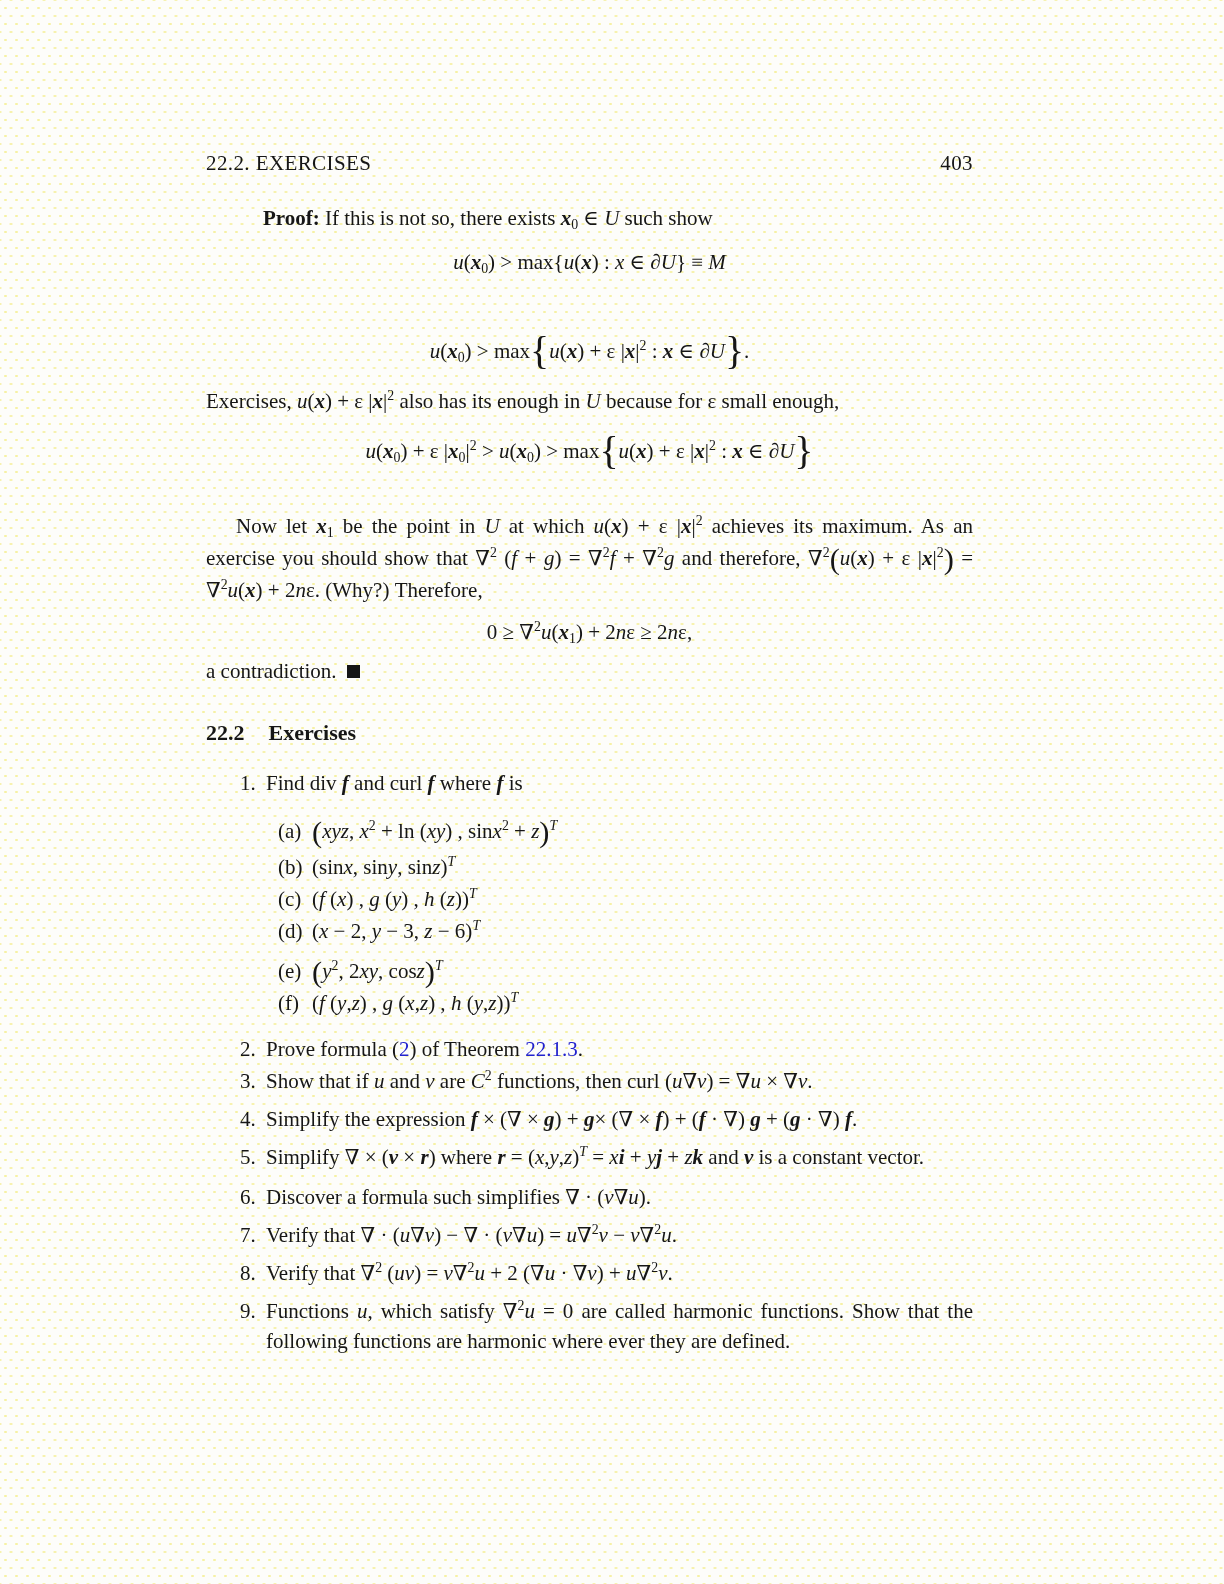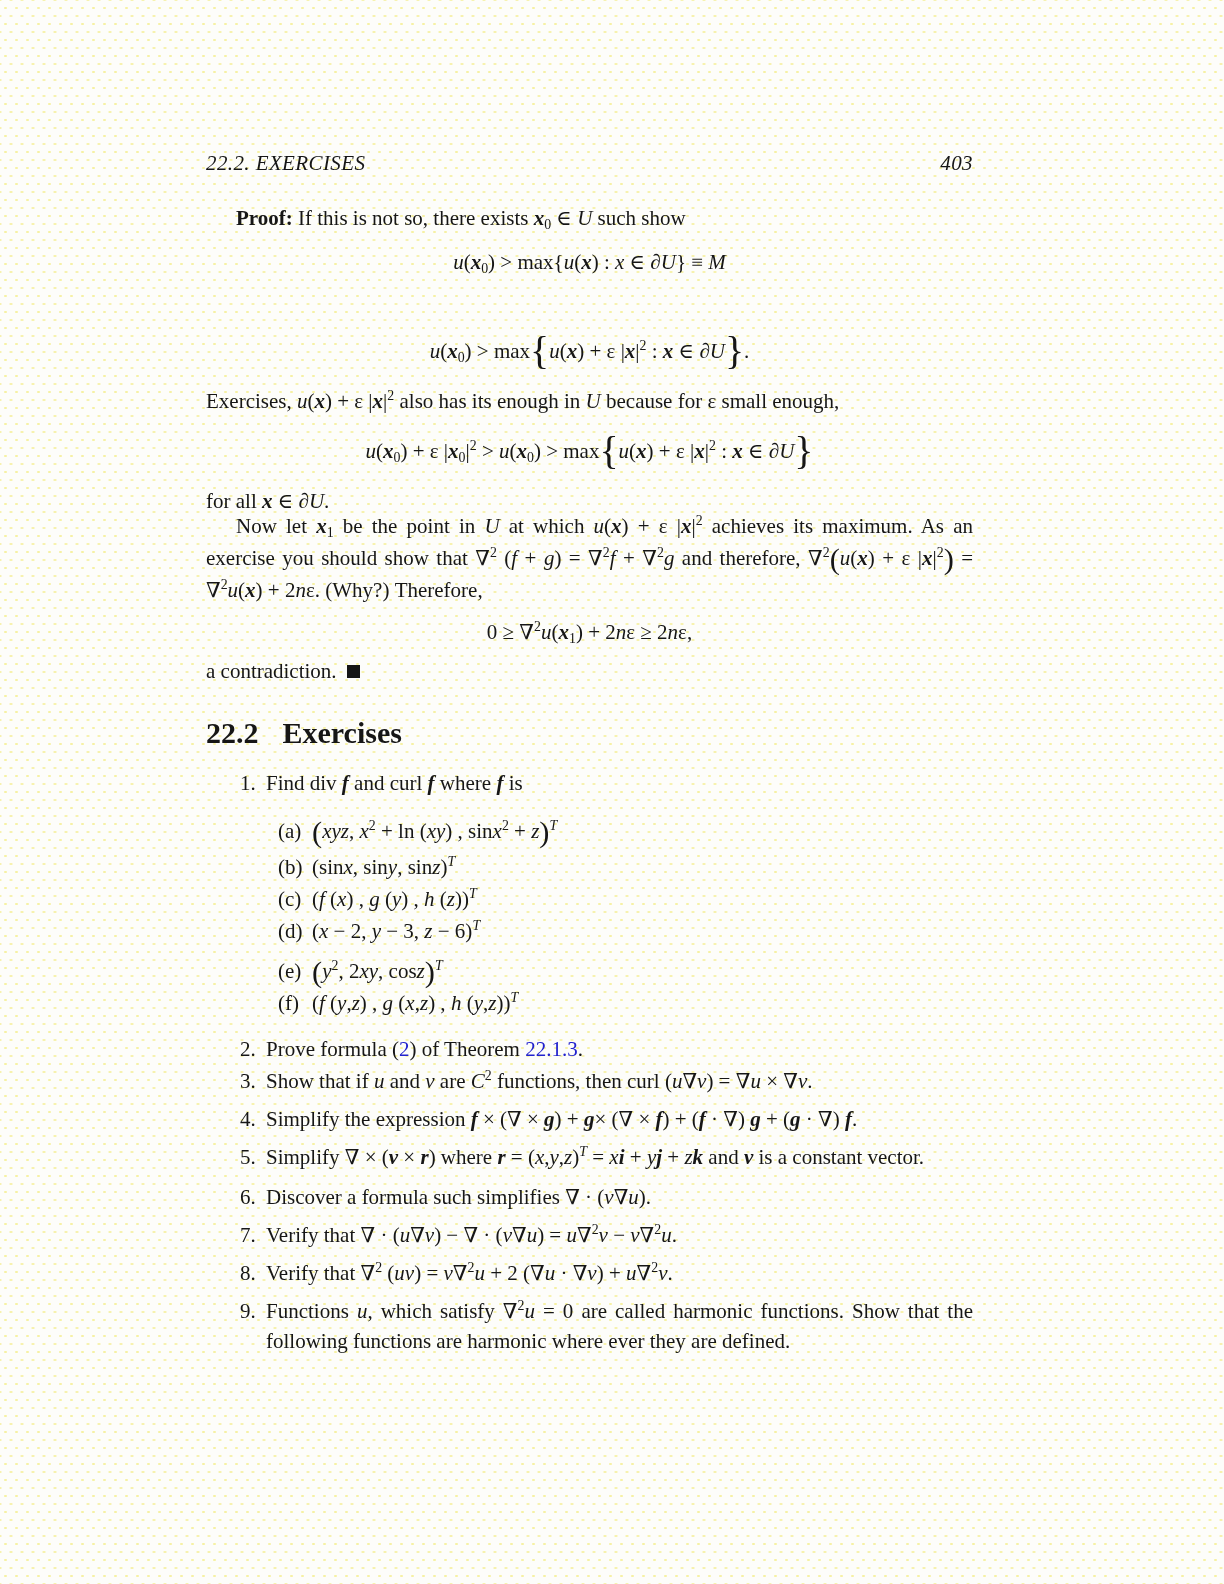--- a/index.html
+++ b/index.html
@@ -9,32 +9,32 @@
     color:#161616;
     background-color:#fdfdfa;
     background-image:
       radial-gradient(circle,#f6f1a4 1px, rgba(253,253,250,0) 1.5px),
       radial-gradient(circle,#f6f1a4 1px, rgba(253,253,250,0) 1.5px);
     background-size:11px 16px;
     background-position:0 0,5.5px 8px;
   }
   .page{position:relative;width:1224px;height:1584px;}
   .blk{position:absolute;left:206px;width:767px;font-size:21px;line-height:30px;}
-  .hdr{display:flex;justify-content:space-between;letter-spacing:.4px;font-style:italic;}
+  .hdr{display:flex;justify-content:space-between;letter-spacing:.4px;}
   .para{text-align:justify;}
   .ind{text-indent:30px;}
   .disp{text-align:center;}
-  .sec{font-weight:bold;font-size:30px;line-height:38px;}
+  .sec{font-weight:bold;font-size:22px;line-height:38px;}
   .sec .sp{margin-left:24px;}
   .xitem{left:240px;width:733px;display:grid;grid-template-columns:26px 1fr;}
   .xitem .txt{text-align:left;}
   .xitem .just{text-align:justify;}
   .sub{left:278px;width:695px;display:grid;grid-template-columns:34px 1fr;}
   .sg-i{font-style:italic;}
-  .sg-b{font-weight:bold;}
+  .sg-b{font-weight:bold;margin-left:27px;}
   .sg-bi{font-weight:bold;font-style:italic;}
   .sg-sup{font-size:66%;position:relative;top:-0.55em;line-height:0;}
   .sg-isup{font-size:66%;position:relative;top:-0.55em;font-style:italic;line-height:0;}
   .sg-sub{font-size:66%;position:relative;top:0.3em;line-height:0;}
   .sg-big{font-size:145%;line-height:0;vertical-align:-0.12em;}
   .sg-bg2{font-size:190%;line-height:0;vertical-align:-0.16em;font-weight:400;}
   .sg-a{color:#2222cd;}
   .sg-sq{display:inline-block;width:13px;height:13px;background:#151515;margin-left:5px;font-size:0;line-height:0;vertical-align:baseline;}
 </style>
 </head>
@@ -51,21 +51,20 @@
 
   <div class="blk disp" style="top:242px;height:40px;line-height:40px;"><span class="sg-i">u</span><span>(</span><span class="sg-bi">x</span><span class="sg-sub">0</span><span>) &gt; max{</span><span class="sg-i">u</span><span>(</span><span class="sg-bi">x</span><span>) : </span><span class="sg-i">x</span><span> ∈ ∂</span><span class="sg-i">U</span><span>} ≡ </span><span class="sg-i">M</span></div>
 
 
   <div class="blk disp" style="top:324px;height:54px;line-height:54px;"><span class="sg-i">u</span><span>(</span><span class="sg-bi">x</span><span class="sg-sub">0</span><span>) &gt; max</span><span class="sg-bg2">{</span><span class="sg-i">u</span><span>(</span><span class="sg-bi">x</span><span>) + ε |</span><span class="sg-bi">x</span><span>|</span><span class="sg-sup">2</span><span> : </span><span class="sg-bi">x</span><span> ∈ ∂</span><span class="sg-i">U</span><span class="sg-bg2">}</span><span>.</span></div>
 
   <div class="blk para" style="top:386px;"><span>Exercises, </span><span class="sg-i">u</span><span>(</span><span class="sg-bi">x</span><span>) + ε |</span><span class="sg-bi">x</span><span>|</span><span class="sg-sup">2</span><span> also has its enough in </span><span class="sg-i">U</span><span> because for ε small enough,</span></div>
 
   <div class="blk disp" style="top:422px;height:58px;line-height:58px;"><span class="sg-i">u</span><span>(</span><span class="sg-bi">x</span><span class="sg-sub">0</span><span>) + ε |</span><span class="sg-bi">x</span><span class="sg-sub">0</span><span>|</span><span class="sg-sup">2</span><span> &gt; </span><span class="sg-i">u</span><span>(</span><span class="sg-bi">x</span><span class="sg-sub">0</span><span>) &gt; max</span><span class="sg-bg2">{</span><span class="sg-i">u</span><span>(</span><span class="sg-bi">x</span><span>) + ε |</span><span class="sg-bi">x</span><span>|</span><span class="sg-sup">2</span><span> : </span><span class="sg-bi">x</span><span> ∈ ∂</span><span class="sg-i">U</span><span class="sg-bg2">}</span></div>
 
-  <div class="blk para" style="top:486px;"><span>for all </span><span class="sg-bi">x</span><span> ∈ ∂</span><span class="sg-i">U</span><span>.</span></div>
 
   <div class="blk para ind" style="top:510px;line-height:32px;"><span>Now let </span><span class="sg-bi">x</span><span class="sg-sub">1</span><span> be the point in </span><span class="sg-i">U</span><span> at which </span><span class="sg-i">u</span><span>(</span><span class="sg-bi">x</span><span>) + ε |</span><span class="sg-bi">x</span><span>|</span><span class="sg-sup">2</span><span> achieves its maximum.  As an exercise you should show that ∇</span><span class="sg-sup">2</span><span> (</span><span class="sg-i">f</span><span> + </span><span class="sg-i">g</span><span>) = ∇</span><span class="sg-sup">2</span><span class="sg-i">f</span><span> + ∇</span><span class="sg-sup">2</span><span class="sg-i">g</span><span> and therefore, ∇</span><span class="sg-sup">2</span><span class="sg-big">(</span><span class="sg-i">u</span><span>(</span><span class="sg-bi">x</span><span>) + ε |</span><span class="sg-bi">x</span><span>|</span><span class="sg-sup">2</span><span class="sg-big">)</span><span> = ∇</span><span class="sg-sup">2</span><span class="sg-i">u</span><span>(</span><span class="sg-bi">x</span><span>) + 2</span><span class="sg-i">n</span><span>ε. (Why?) Therefore,</span></div>
 
   <div class="blk disp" style="top:614px;height:36px;line-height:36px;"><span>0 ≥ ∇</span><span class="sg-sup">2</span><span class="sg-i">u</span><span>(</span><span class="sg-bi">x</span><span class="sg-sub">1</span><span>) + 2</span><span class="sg-i">n</span><span>ε ≥ 2</span><span class="sg-i">n</span><span>ε,</span></div>
 
   <div class="blk para" style="top:656px;font-family:Liberation Serif, serif;"><span>a contradiction. </span><span class="sg-sq"></span></div>
 
   <div class="blk sec" style="top:714px;">
     <span>22.2</span><span class="sp">Exercises</span>
   </div>

